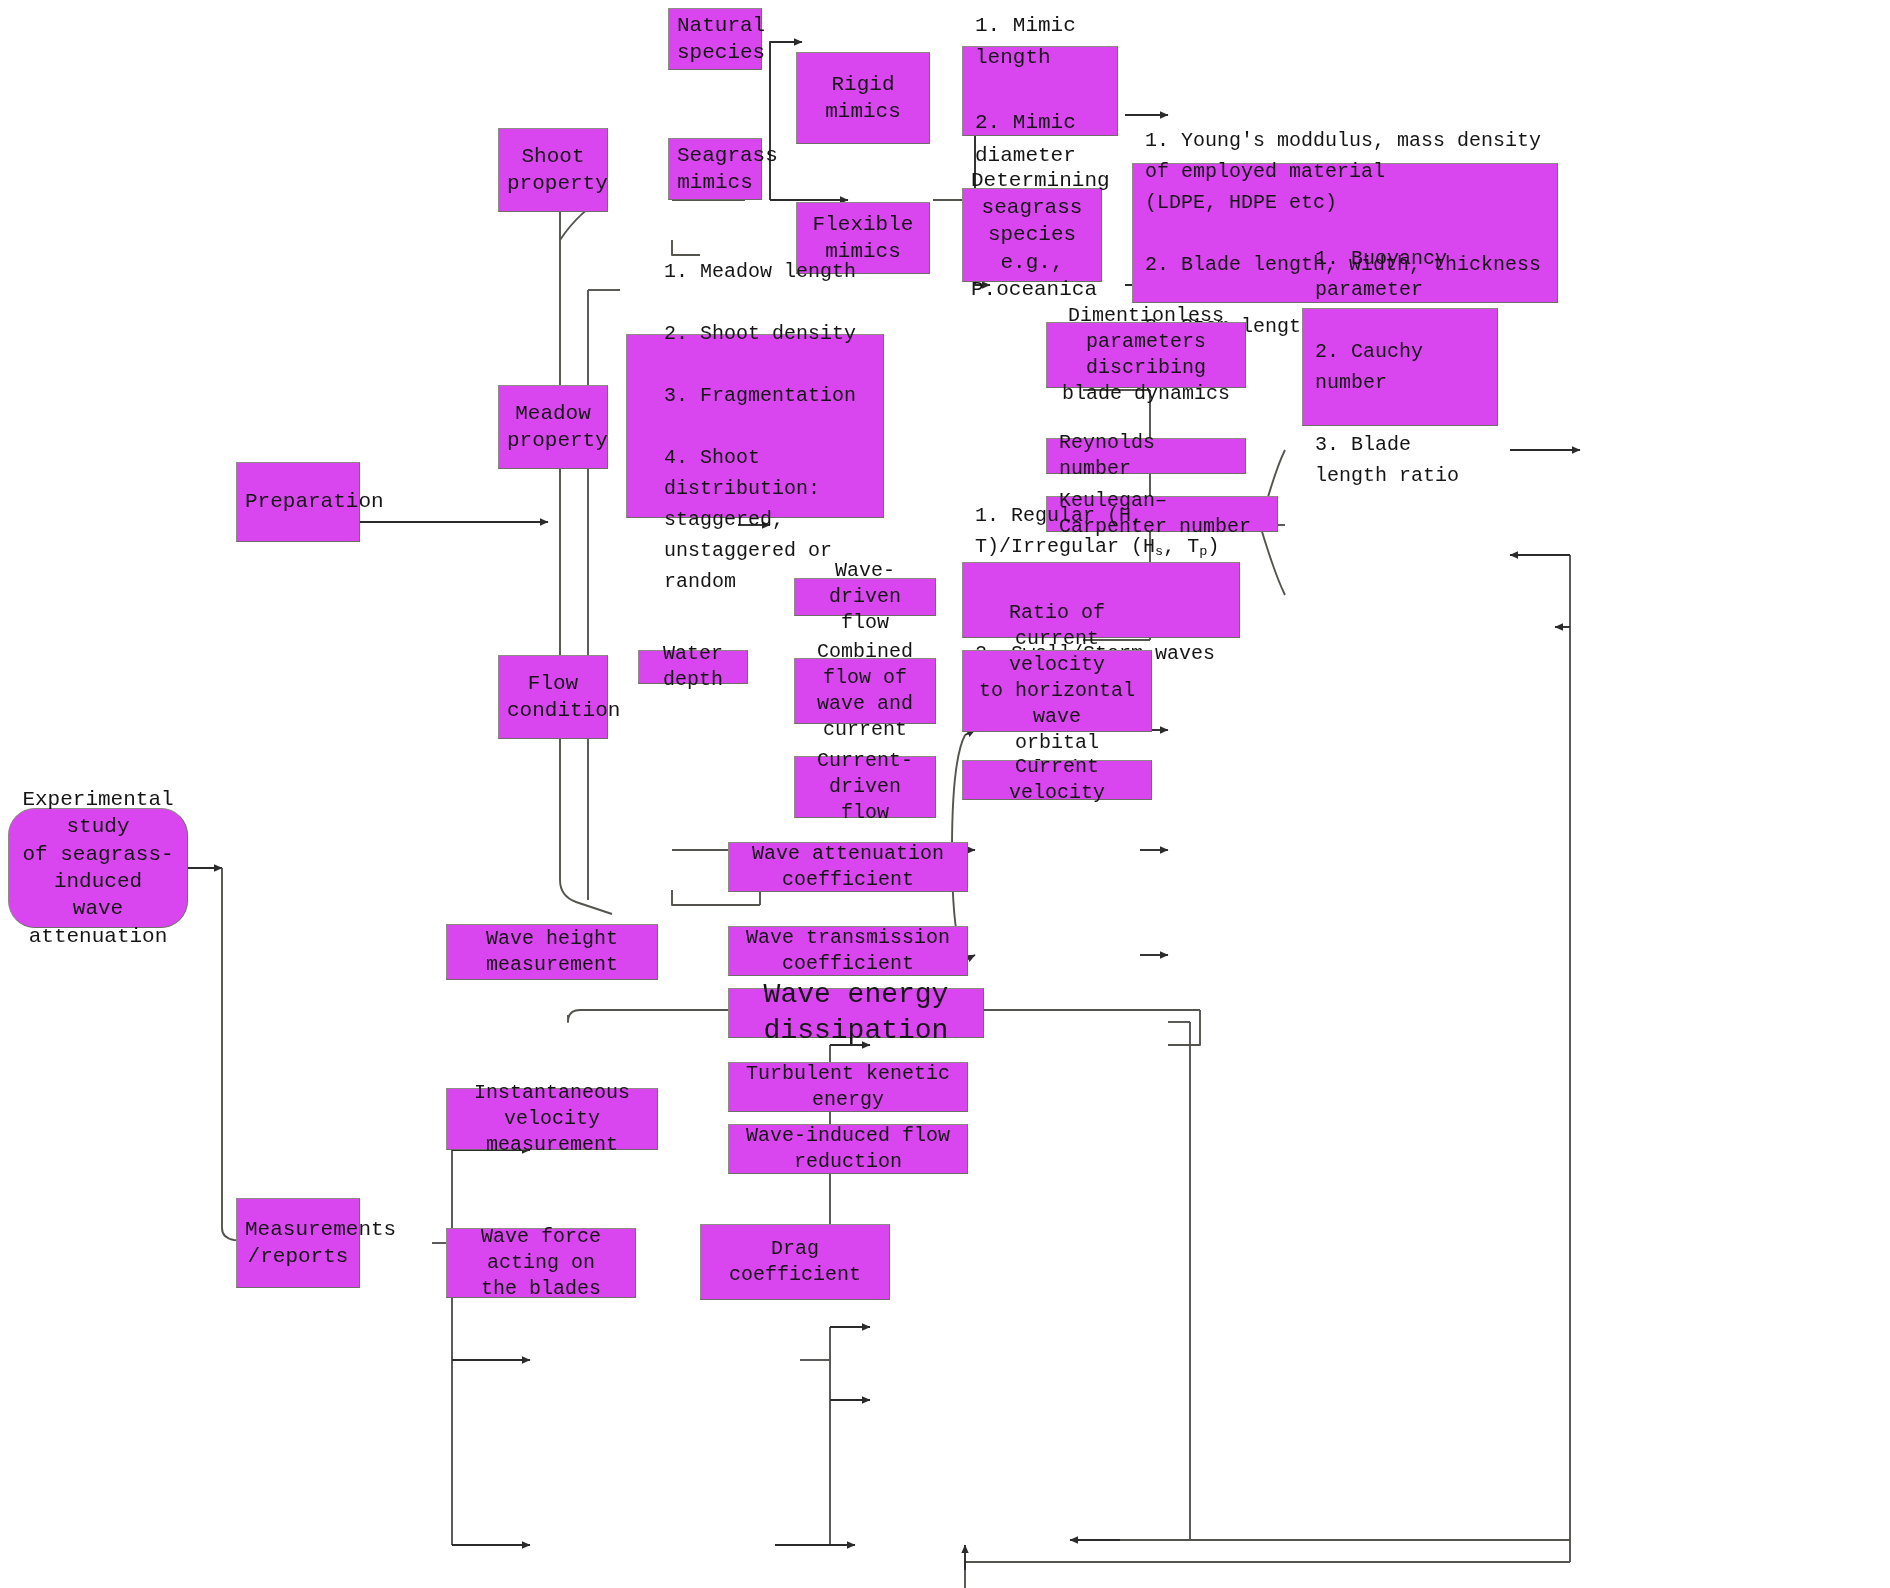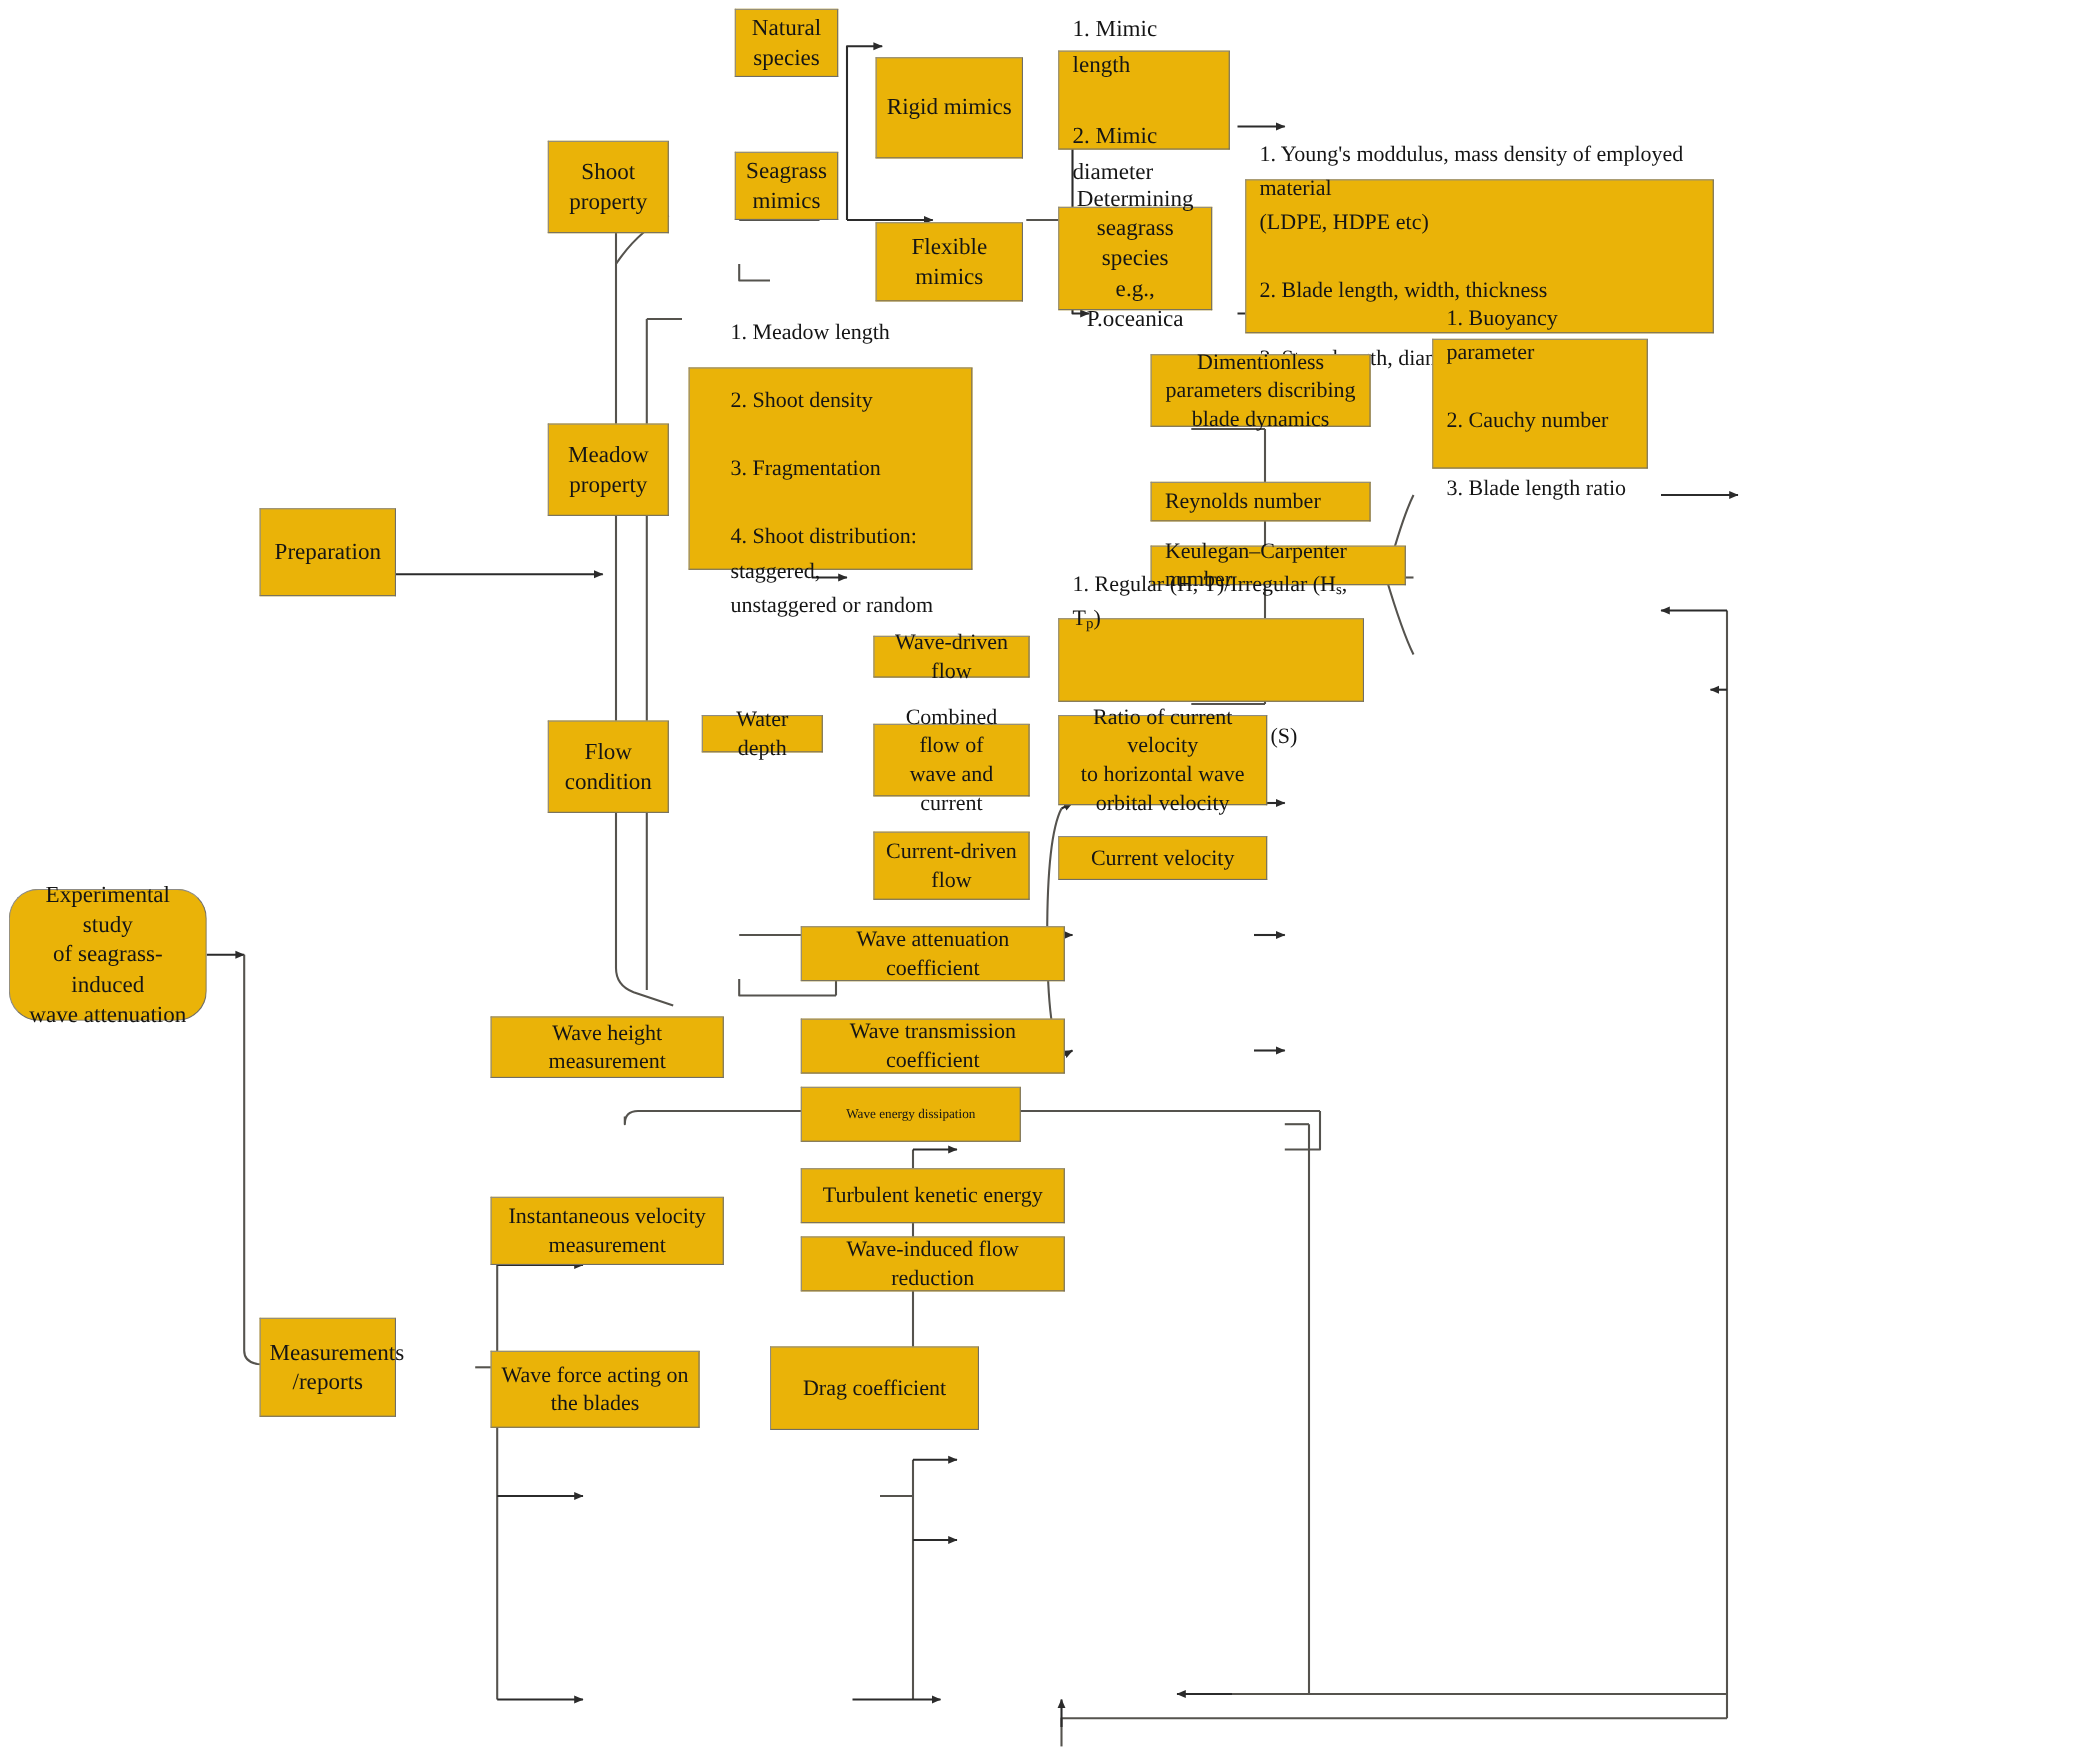--- a/index.html
+++ b/index.html
@@ -2,29 +2,30 @@
 <html><head>
 <meta charset="utf-8">
 <style>
   html,body{margin:0;padding:0;background:#ffffff;}
   body{font-family:"Liberation Serif","DejaVu Serif",serif;}
   #canvas{position:relative;width:1890px;height:1588px;background:#fff;overflow:hidden;}
   #edges{position:absolute;left:0;top:0;width:1890px;height:1588px;pointer-events:none;}
   .node{
     position:absolute;
     box-sizing:border-box;
-    background:#eab308;
+    background:#d946ef;
     border:1.5px solid #8d8b84;
     border-right-color:#6f6d67;
     border-bottom-color:#6f6d67;
     display:flex;
     align-items:center;
     color:#151515;
     line-height:1.30;
     font-size:21px;
+    font-family:Liberation Mono, monospace;
   }
   .node.c{justify-content:center;text-align:center;padding:4px 8px;}
   .node.l{justify-content:flex-start;text-align:left;padding:6px 12px;}
   .node .txt{width:100%;white-space:pre-line;}
   .node.list .txt{white-space:pre-line;line-height:1.55;}
   sub{font-size:0.68em;vertical-align:-0.22em;}
 </style>
 </head>
 <body>
 
@@ -273,21 +274,21 @@
   </div>
 
   <div class="node c" style="left:728px;top:842px;width:240px;height:50px;font-size:20px;">
     <span class="txt">Wave attenuation coefficient</span>
   </div>
 
   <div class="node c" style="left:728px;top:926px;width:240px;height:50px;font-size:20px;">
     <span class="txt">Wave transmission coefficient</span>
   </div>
 
-  <div class="node c" style="left:728px;top:988px;width:200px;height:50px;font-size:12px;">
+  <div class="node c" style="left:728px;top:988px;width:256px;height:50px;font-size:28px;">
     <span class="txt">Wave energy dissipation</span>
   </div>
 
   <div class="node c" style="left:446px;top:1088px;width:212px;height:62px;font-size:20px;">
     <span class="txt">Instantaneous  velocity
 measurement</span>
   </div>
 
   <div class="node c" style="left:728px;top:1062px;width:240px;height:50px;font-size:20px;">
     <span class="txt">Turbulent kenetic energy</span>

